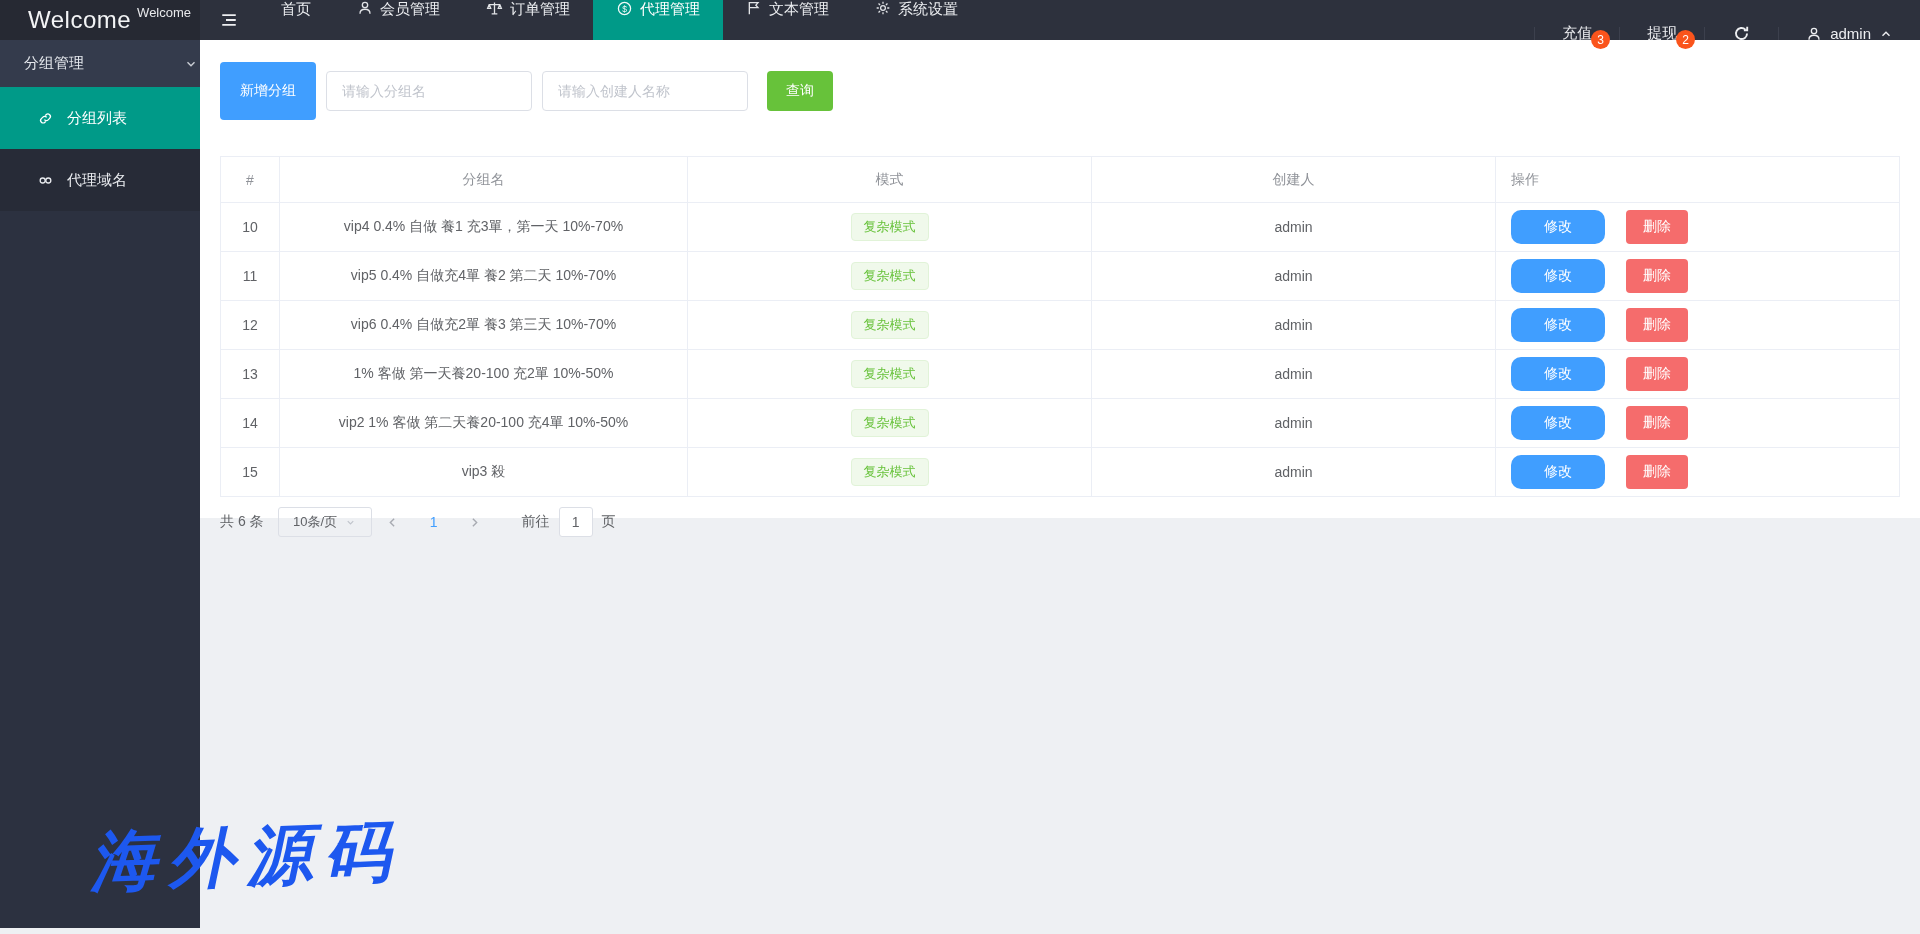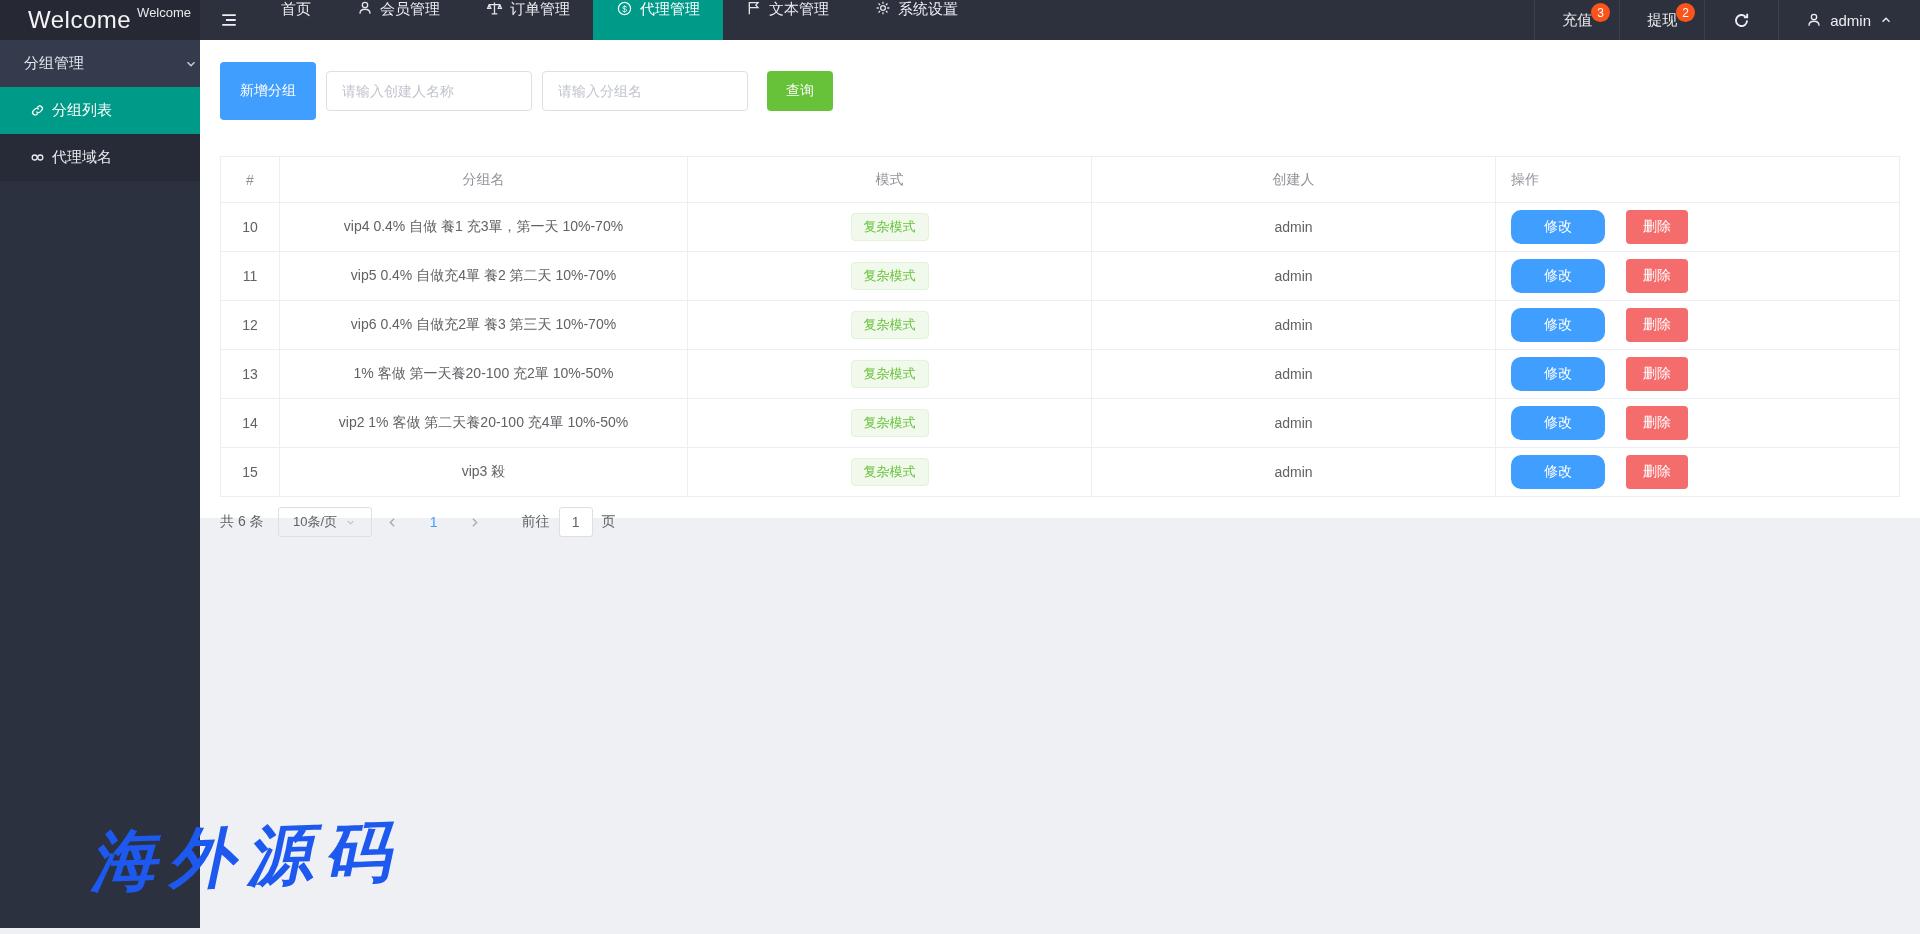--- a/index.html
+++ b/index.html
@@ -17,33 +17,33 @@
   
   .topbar{height:40px;background:var(--topbar);display:flex;align-items:stretch;color:#edeef1;}
   .logo{width:200px;flex:0 0 200px;background:var(--logo);display:flex;align-items:center;padding-left:28px;}
   .logo-main{font-size:24px;color:#f3f4f6;letter-spacing:.5px;}
   .logo-sup{font-size:13px;margin-left:6px;transform:translateY(-8px);color:#e8e9ec;}
   .nav{display:flex;align-items:stretch;}
   .collapse-btn{width:58px;display:flex;align-items:center;justify-content:center;cursor:pointer;}
   .nav-item{display:flex;align-items:flex-start;gap:7px;padding:0 23px;font-size:15px;cursor:pointer;color:#eceef1;}
   .nav-item.active{background:var(--teal);color:#fff;}
   .nav-item svg{opacity:.95;}
-  .topbar-right{margin-left:auto;display:flex;align-items:stretch;}
+  .topbar-right{margin-left:auto;display:flex;align-items:stretch;margin-top:27px;}
   .top-cell{position:relative;display:flex;align-items:center;padding:0 27px;font-size:15px;cursor:pointer;border-left:1px solid #3c404d;}
   .badge{position:absolute;top:3px;right:9px;min-width:19px;height:19px;border-radius:10px;background:var(--badge);color:#fff;
     font-size:12px;display:flex;align-items:center;justify-content:center;padding:0 5px;line-height:1;}
   .user-cell{gap:8px;}
   
   .layout{display:flex;height:888px;}
   aside{width:200px;flex:0 0 200px;background:var(--aside);}
   .menu-title{height:47px;background:var(--aside-title);display:flex;align-items:center;padding:0 2px 0 24px;
     color:#e4e7ec;font-size:15px;cursor:pointer;}
   .menu-title .chev{margin-left:auto;opacity:.85;}
-  .menu-item{height:47px;background:var(--aside-sub);display:flex;align-items:center;gap:7px;
-    padding-left:30px;color:#e9ebef;font-size:15px;cursor:pointer;}
+  .menu-item{height:62px;background:var(--aside-sub);display:flex;align-items:center;gap:14px;
+    padding-left:38px;color:#e9ebef;font-size:15px;cursor:pointer;}
   .menu-item.active{background:var(--teal);color:#fff;}
   main{flex:1;min-width:0;}
   .panel{background:#fff;height:478px;padding:22px 20px 0 20px;}
   
   .toolbar{display:flex;align-items:center;}
   .btn{border:none;border-radius:4px;color:#fff;font-size:14px;cursor:pointer;font-family:inherit;}
   .btn-add{height:58px;padding:16px 20px;background:var(--blue);margin-right:10px;}
   .tb-input{height:40px;width:206px;border:1px solid #dcdfe6;border-radius:4px;padding:0 15px;font-size:14px;
     color:#606266;outline:none;margin-right:10px;font-family:inherit;}
   .tb-input::placeholder{color:#c0c4cc;}
@@ -206,22 +206,22 @@
       </span>
       <span>代理域名</span>
     </div>
   </aside>
 
   <main>
     <section class="panel">
 
       <div class="toolbar">
         <button class="btn btn-add">新增分组</button>
+        <input class="tb-input" placeholder="请输入分组名" style="">
         <input class="tb-input" placeholder="请输入创建人名称" style="">
-        <input class="tb-input" placeholder="请输入分组名" style="">
         <button class="btn btn-search">查询</button>
       </div>
 
       <table>
         <colgroup>
             <col style="width:59px">
             <col style="width:408px">
             <col style="width:404px">
             <col style="width:404px">
             <col>

